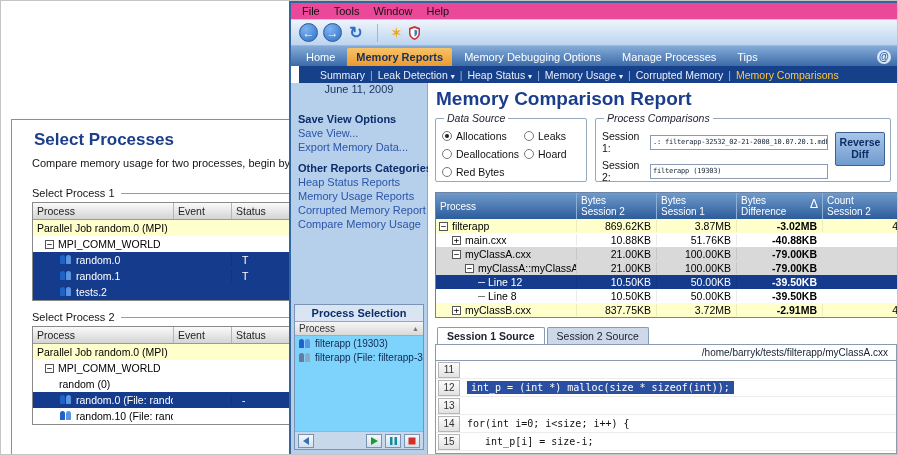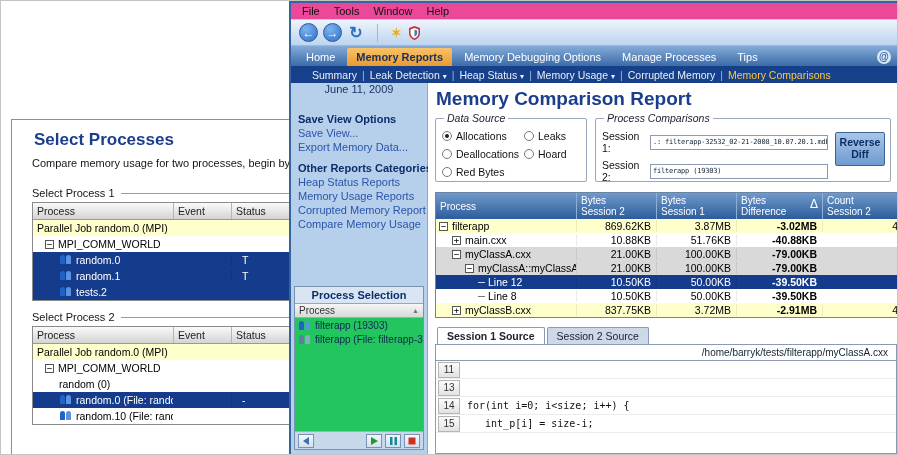--- a/index.html
+++ b/index.html
@@ -50,35 +50,35 @@
   .tsep { width:1px; height:18px; background:#9fb8d4; margin:0 7px; }
   .sparkle { color:#f2a713; font-size:15px; cursor:pointer; }
   .shieldbtn { cursor:pointer; display:flex; align-items:center; }
   .tabbar { height:20px; background:linear-gradient(#85abd8,#3c6ba8); display:flex; align-items:stretch;
             padding:2px 6px 0 6px; gap:3px; flex:none; }
   .tab { color:#fff; font-size:11px; padding:3px 9px 0; cursor:pointer; white-space:nowrap; }
   .tab.active { background:linear-gradient(#f7c36a,#ec9a2e); color:#14305e; font-weight:bold; border-radius:2px 2px 0 0; }
   .tab-logo { margin-left:auto; width:14px; height:14px; border-radius:50%; background:#d8e8f8; color:#2f5f9e;
               font-size:10px; line-height:14px; text-align:center; align-self:center; font-weight:bold; }
   .subnav { height:17px; background:#16418a; color:#e8eefc; display:flex; align-items:center;
-            font-size:10.5px; padding-left:16px; flex:none; }
+            font-size:10.5px; padding-left:16px; flex:none;margin-left:8px; }
   .sn-item { padding:0 5px; cursor:pointer; white-space:nowrap; }
   .sn-item.active { color:#ffc83d; }
   .sn-sep { color:#9ab4dd; }
   .caret { font-size:8px; }
 
   .contentrow { flex:1; display:flex; min-height:0; }
 
   
   .sidebar { width:137px; background:#b6cfeb; border-right:1px solid #8aa9cc; display:flex;
              flex-direction:column; font-size:11px; padding:0 0 2px 0; flex:none; }
   .sb-date { text-align:center; color:#15315f; margin-bottom:9px; }
   .sb-head { color:#0b2d6b; font-weight:bold; padding-left:7px; margin-top:9px; white-space:nowrap; }
   .sb-link { color:#2a55aa; padding-left:7px; margin-top:2px; cursor:pointer; white-space:nowrap; }
-  .ps-panel { margin:auto 3px 2px 3px; background:#22c55e; border:1px solid #7a92b4; height:164px;
+  .ps-panel { margin:auto 3px 2px 3px; background:#7dd3fc; border:1px solid #7a92b4; height:146px;
               display:flex; flex-direction:column; }
   .ps-title { background:#d9e5f3; color:#0b2d6b; font-weight:bold; text-align:center; padding:2px 0;
               border-bottom:1px solid #8aa9cc; font-size:11px; }
   .ps-colhead { display:flex; justify-content:space-between; align-items:center;
                 background:linear-gradient(#f6f6f6,#d9d9d9); border-bottom:1px solid #aaa;
                 padding:1px 4px; font-size:10px; color:#333; }
   .ps-sort { font-size:7px; color:#777; }
   .ps-row { display:flex; align-items:center; padding:2px 3px 1px 3px; font-size:10px; color:#10284f;
             white-space:nowrap; overflow:hidden; cursor:pointer; }
   .ps-fill { flex:1; }
@@ -500,20 +500,24 @@
           <div class="src-tabs">
             <div class="src-tab active">Session 1 Source</div>
             <div class="src-tab">Session 2 Source</div>
           </div>
           <div class="src-path">/home/barryk/tests/filterapp/myClassA.cxx</div>
           <div class="src-body">
             <div class="src-line">
               <span class="src-num">11</span>
               <span class="src-code"></span>
             </div>
+            <div class="src-line hl">
+              <span class="src-num">12</span>
+              <span class="src-code">int_p = (int *) malloc(size * sizeof(int));</span>
+            </div>
             <div class="src-line">
               <span class="src-num">13</span>
               <span class="src-code"></span>
             </div>
             <div class="src-line">
               <span class="src-num">14</span>
               <span class="src-code">for(int i=0; i&lt;size; i++) {</span>
             </div>
             <div class="src-line">
               <span class="src-num">15</span>

